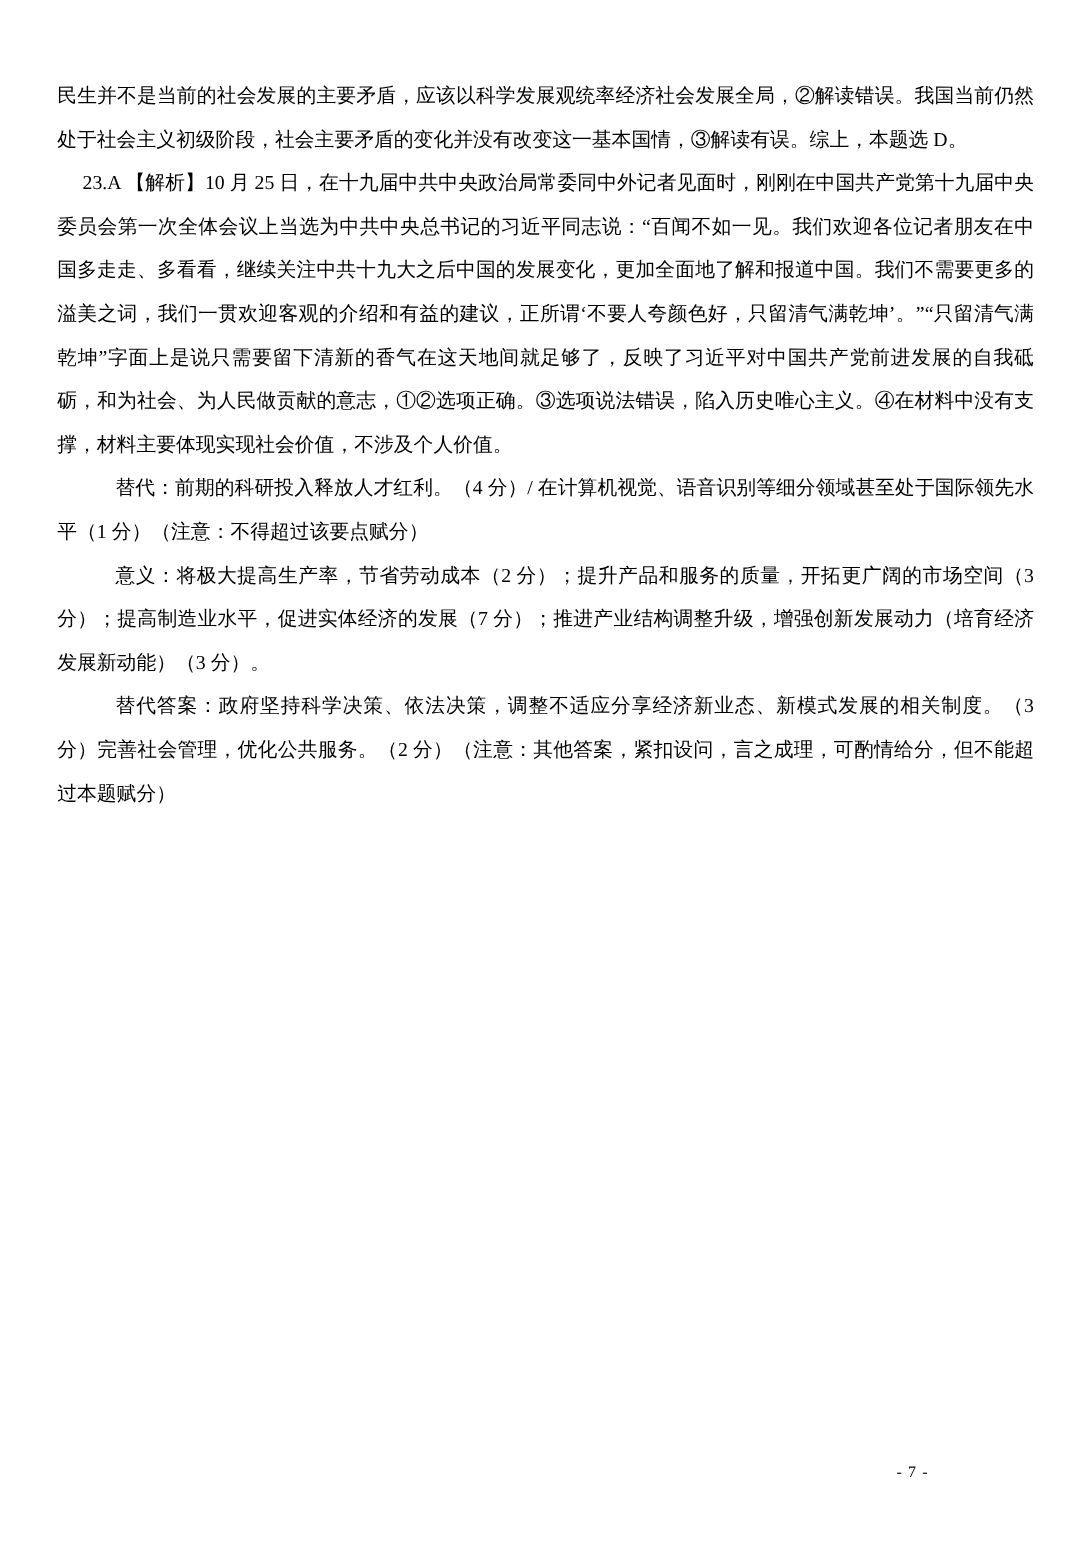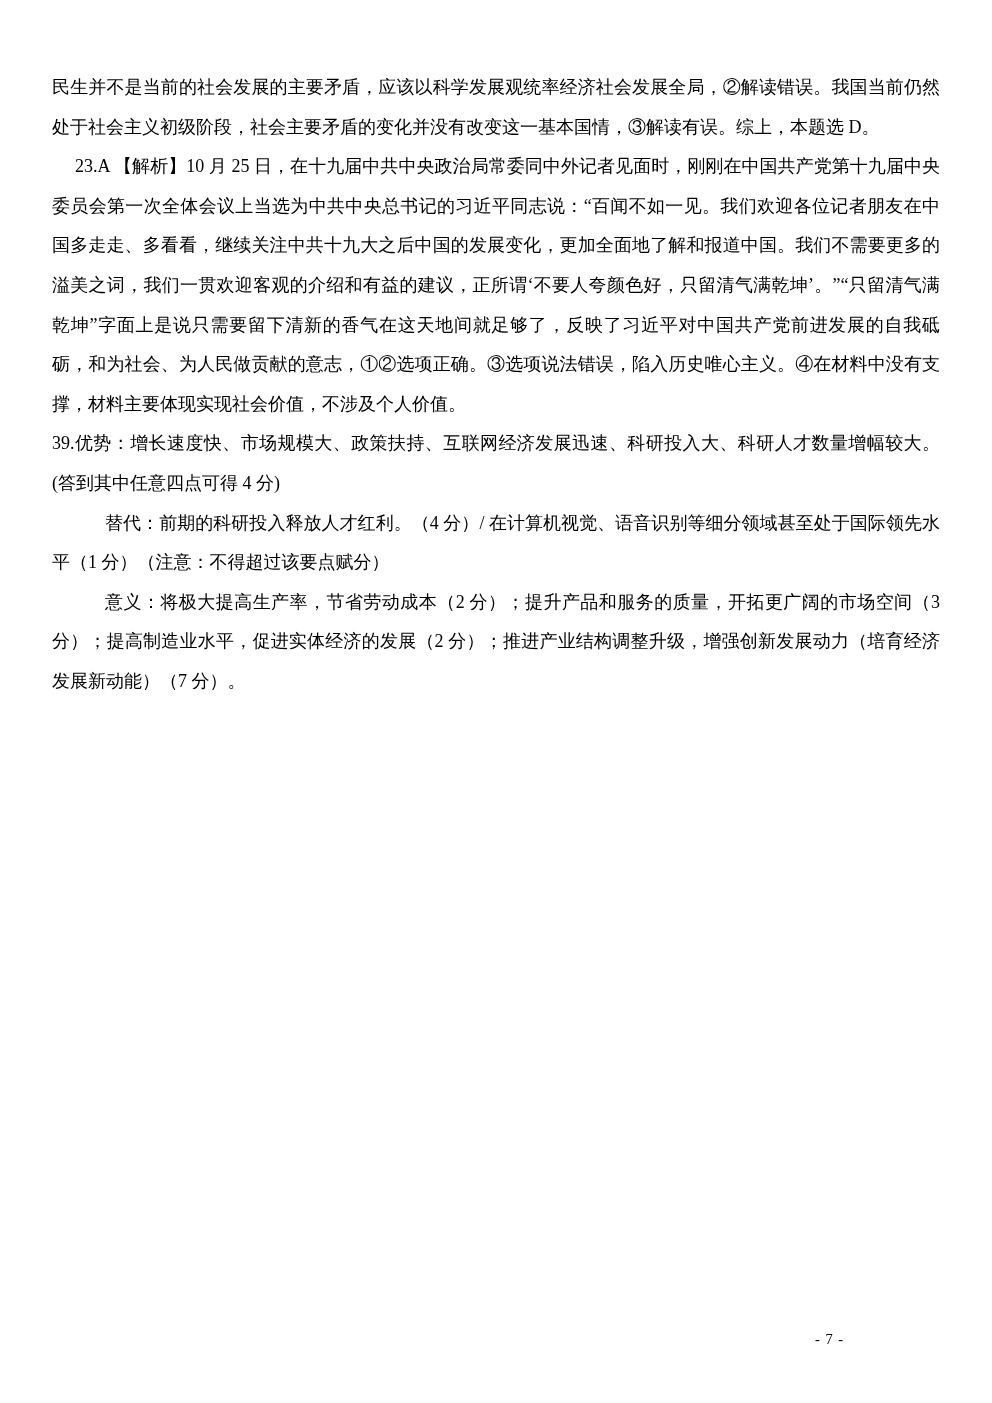--- a/index.html
+++ b/index.html
@@ -48,21 +48,21 @@
     font-family: "Liberation Serif", "DejaVu Serif", serif;
   }
 </style>
 </head>
 <body>
 
 <div class="page">
   <main class="content">
     <p class="para">民生并不是当前的社会发展的主要矛盾，应该以科学发展观统率经济社会发展全局，②解读错误。我国当前仍然处于社会主义初级阶段，社会主要矛盾的变化并没有改变这一基本国情，③解读有误。综上，本题选 D。</p>
     <p class="para indent-sm">23.A 【解析】10 月 25 日，在十九届中共中央政治局常委同中外记者见面时，刚刚在中国共产党第十九届中央委员会第一次全体会议上当选为中共中央总书记的习近平同志说：“百闻不如一见。我们欢迎各位记者朋友在中国多走走、多看看，继续关注中共十九大之后中国的发展变化，更加全面地了解和报道中国。我们不需要更多的溢美之词，我们一贯欢迎客观的介绍和有益的建议，正所谓‘不要人夸颜色好，只留清气满乾坤’。”“只留清气满乾坤”字面上是说只需要留下清新的香气在这天地间就足够了，反映了习近平对中国共产党前进发展的自我砥砺，和为社会、为人民做贡献的意志，①②选项正确。③选项说法错误，陷入历史唯心主义。④在材料中没有支撑，材料主要体现实现社会价值，不涉及个人价值。</p>
-    <p class="para">39.优势：增长速度快、市场规模大、政策扶持、互联网经济发展迅速、科研投入大、科研人才数量增幅较大。(答到其中任意四点可得 4 分)</p>
     <p class="para indent-lg">替代：前期的科研投入释放人才红利。（4 分）/ 在计算机视觉、语音识别等细分领域甚至处于国际领先水平（1 分）（注意：不得超过该要点赋分）</p>
-    <p class="para indent-lg">意义：将极大提高生产率，节省劳动成本（2 分）；提升产品和服务的质量，开拓更广阔的市场空间（3 分）；提高制造业水平，促进实体经济的发展（2 分）；推进产业结构调整升级，增强创新发展动力（培育经济发展新动能）（7 分）。</p>
+    <p class="para indent-lg">意义：将极大提高生产率，节省劳动成本（2 分）；提升产品和服务的质量，开拓更广阔的市场空间（3 分）；提高制造业水平，促进实体经济的发展（7 分）；推进产业结构调整升级，增强创新发展动力（培育经济发展新动能）（3 分）。</p>
+    <p class="para indent-lg">替代答案：政府坚持科学决策、依法决策，调整不适应分享经济新业态、新模式发展的相关制度。（3 分）完善社会管理，优化公共服务。（2 分）（注意：其他答案，紧扣设问，言之成理，可酌情给分，但不能超过本题赋分）</p>
   </main>
 
   <div class="footer">
     <span>- 7 -</span>
   </div>
 </div>
 
 </body></html>

